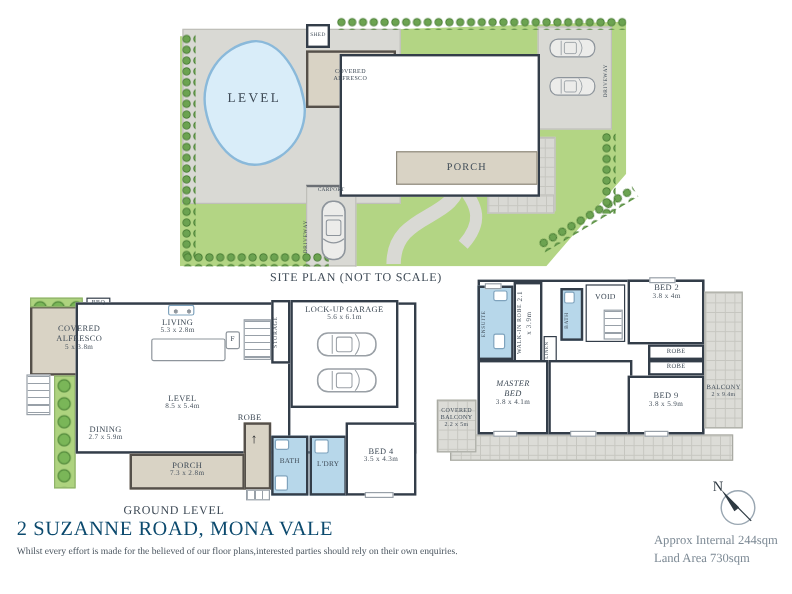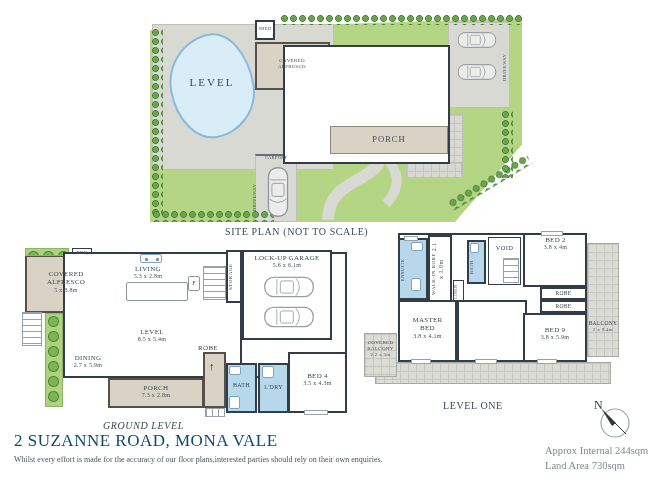--- a/index.html
+++ b/index.html
@@ -203,21 +203,21 @@
       <span class="dims">3.5 x 4.3m</span>
     </div>
     <div class="win" style="left:282px;top:164px;width:24px;height:5px;"></div>
 
     <div class="beige" style="left:86px;top:132px;width:96px;height:30px;border:2px solid #55504a;"></div>
     <div class="lbl" style="left:86px;top:138px;width:96px;">
       <span class="nm">PORCH</span>
       <span class="dims">7.3 x 2.8m</span>
     </div>
   </div>
-  <div class="caption" style="left:103px;top:420px;width:120px;font-style:italic;">GROUND LEVEL</div>
+  <div class="caption" style="left:103px;top:420px;width:120px;">GROUND LEVEL</div>
 
   <div class="abs" style="left:363px;top:228px;width:260px;height:162px;">
     <div class="greya grid" style="left:12px;top:134px;width:236px;height:22px;"></div>
     <div class="outline" style="left:35px;top:5px;width:189px;height:129px;"></div>
 
     <div class="room wet" style="left:35px;top:10px;width:30px;height:62px;"></div>
     <div class="fix" style="left:48px;top:14px;width:12px;height:9px;"></div>
     <div class="fix" style="left:48px;top:50px;width:10px;height:13px;"></div>
     <div class="lbl vtxt" style="left:37px;top:22px;height:40px;font-size:4.5px;">
       <span>ENSUITE</span>
@@ -237,21 +237,21 @@
       <span>LINEN</span>
     </div>
     <div class="room" style="left:125px;top:9px;width:33px;height:48px;border-width:1.5px;"></div>
     <div class="lbl" style="left:125px;top:16px;width:33px;font-size:6.5px;">
       <span class="nm">VOID</span>
     </div>
     <div class="stairs" style="left:140px;top:30px;width:16px;height:25px;"></div>
 
     <div class="room" style="left:35px;top:72px;width:59px;height:62px;"></div>
     <div class="lbl" style="left:40px;top:88px;width:49px;">
-      <span class="nm" style="width:40px;margin:0 auto;">MASTER BED</span>
+      <span class="nm" style="width:40px;margin:0 auto;font-style:italic;">MASTER BED</span>
       <span class="dims">3.8 x 4.1m</span>
     </div>
     <div class="room" style="left:94px;top:72px;width:70px;height:62px;"></div>
 
     <div class="room" style="left:160px;top:5px;width:64px;height:54px;"></div>
     <div class="lbl" style="left:160px;top:8px;width:65px;">
       <span class="nm">BED 2</span>
       <span class="dims">3.8 x 4m</span>
     </div>
     <div class="room" style="left:177px;top:59px;width:47px;height:13px;border-width:2px;"></div>
@@ -278,25 +278,24 @@
       <span class="nm" style="width:30px;margin:0 auto;">COVERED BALCONY</span>
       <span class="dims" style="font-size:5px;">2.2 x 5m</span>
     </div>
 
     <div class="win" style="left:48px;top:131px;width:20px;height:5px;"></div>
     <div class="win" style="left:112px;top:131px;width:22px;height:5px;"></div>
     <div class="win" style="left:174px;top:131px;width:20px;height:5px;"></div>
     <div class="win" style="left:178px;top:3px;width:22px;height:5px;"></div>
     <div class="win" style="left:41px;top:8px;width:14px;height:5px;"></div>
   </div>
-  <div class="caption" style="left:443px;top:400px;width:120px;">LEVEL ONE</div>
 
   <div class="abs" style="left:14px;top:431px;font-size:17px;letter-spacing:.5px;color:#0c4a6e;">2 SUZANNE ROAD, MONA VALE</div>
   <div class="abs" style="left:14px;top:455px;font-size:8px;line-height:1.35;color:#4a555f;width:420px;">
-    <span style="display:block;">Whilst every effort is made for the accuracy of our floor plans,interested parties should rely on their own enquiries.</span>
+    <span style="display:block;">Whilst every effort is made for the believed of our floor plans,interested parties should rely on their own enquiries.</span>
   </div>
   <div class="abs" style="left:545px;top:443px;font-size:10.5px;line-height:1.45;color:#7d8a95;width:112px;">
     <span style="display:block;">Approx Internal 244sqm</span>
     <span style="display:block;">Land Area 730sqm</span>
   </div>
   <svg class="abs" style="left:590px;top:396px;" width="46" height="46" viewBox="0 0 46 46">
     <circle cx="25" cy="27" r="14" fill="none" stroke="#9aa7b2" stroke-width="1.2"></circle>
     <line x1="36" y1="38" x2="22" y2="24" stroke="#2e3942" stroke-width="1"></line>
     <polygon points="11,12 26,27 22,30" fill="#2e3942"></polygon>
     <text x="4" y="13" font-size="12" font-family="Liberation Serif, serif" fill="#2e3942">N</text>

